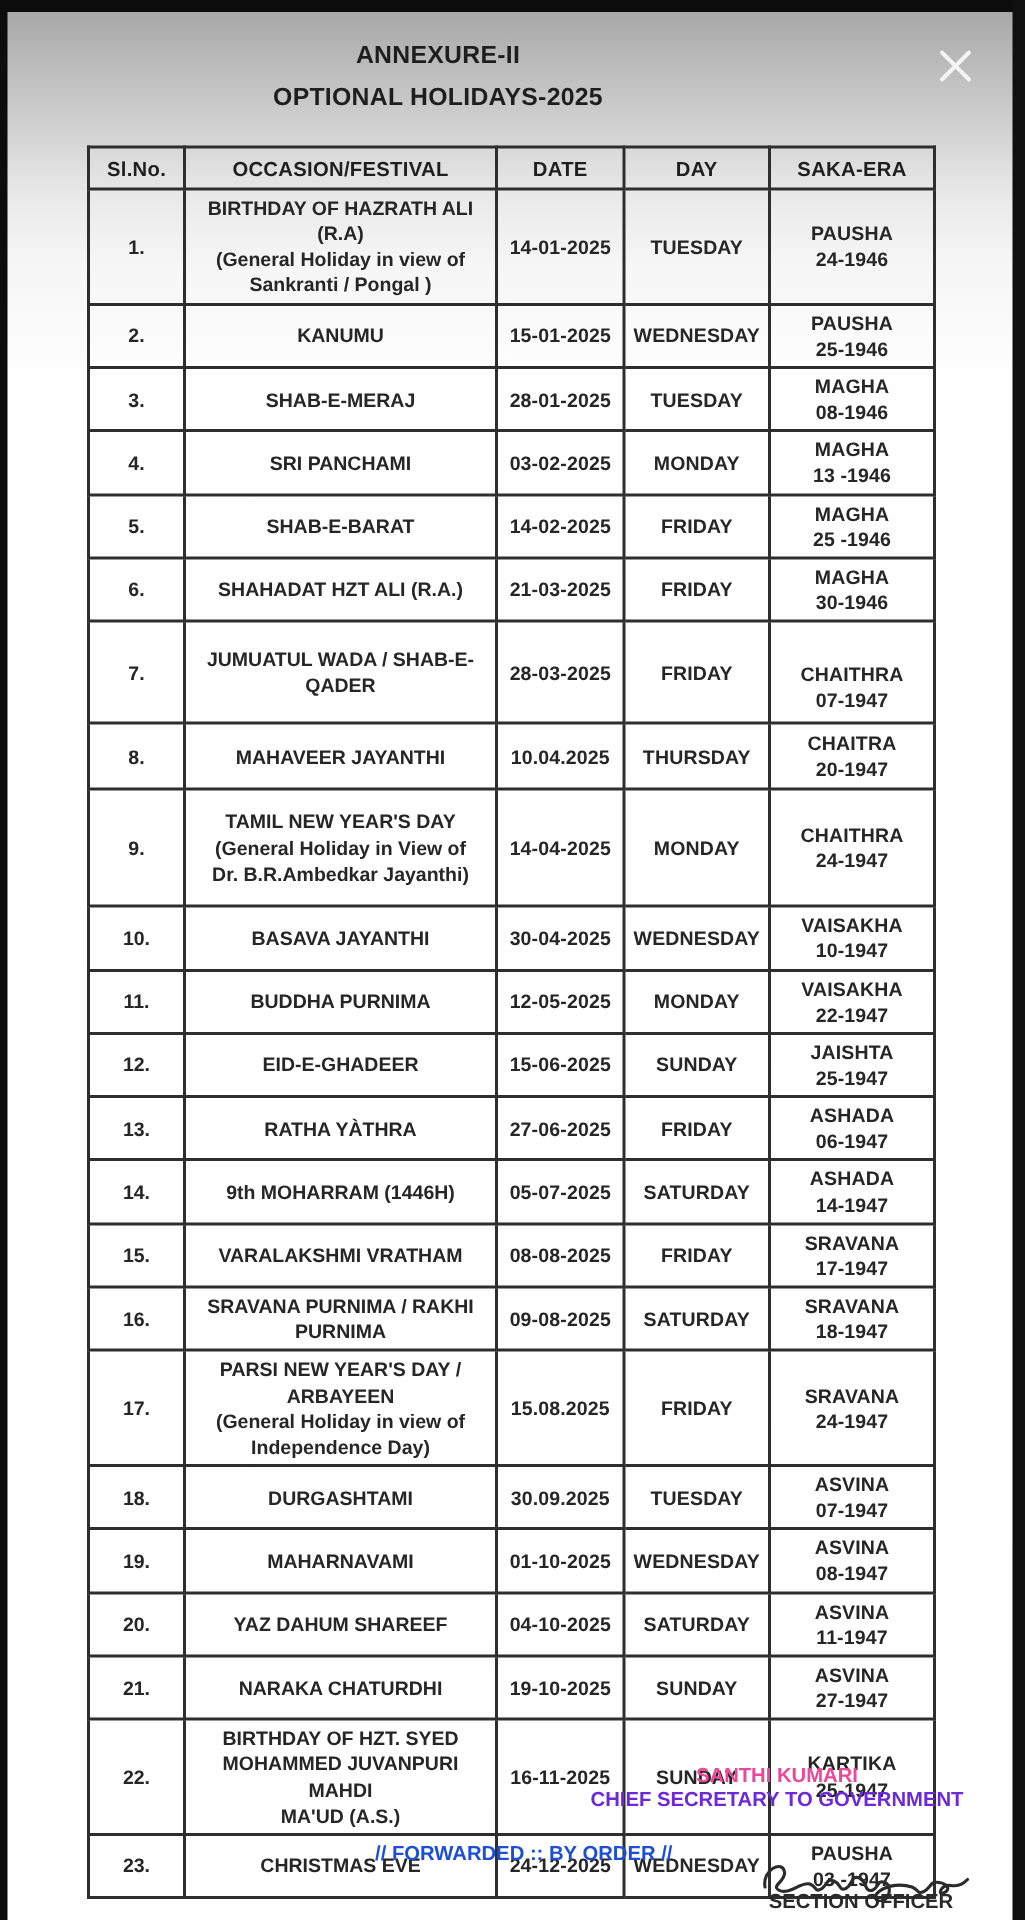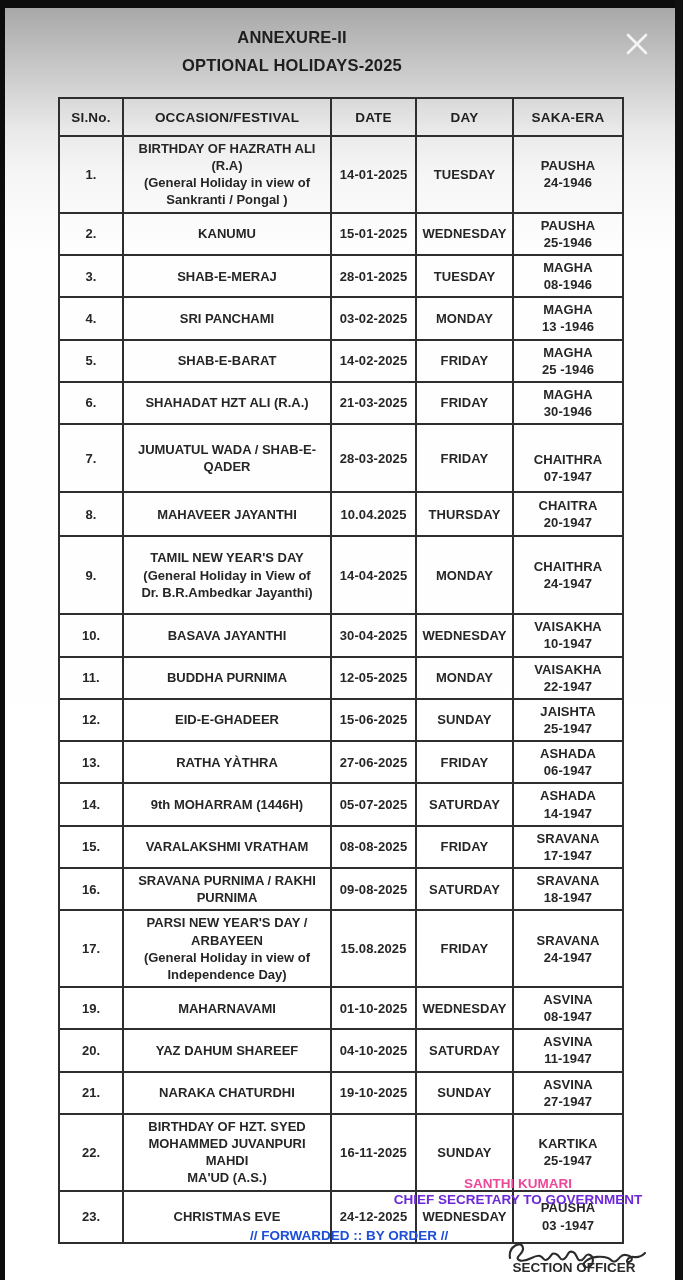--- a/index.html
+++ b/index.html
@@ -39,21 +39,21 @@
 
   table.holidays {
     position: absolute; left: 58px; top: 97px;
     width: 564px; table-layout: fixed; border-collapse: collapse;
   }
   table.holidays th, table.holidays td {
     border: 2px solid #2e2e2e;
     text-align: center; vertical-align: middle;
   }
   table.holidays th {
-    height: 38px; font-size: 13.5px; font-weight: 700;
+    height: 28px; font-size: 13.5px; font-weight: 700;
     letter-spacing: 0.2px; color: #1f1f1f;
   }
   table.holidays td {
     font-size: 13px; font-weight: 600; line-height: 1.32;
     white-space: pre-line; padding: 3px 4px; color: #262626;
   }
   td.col-occasion { padding: 3px 8px; }
   td.col-saka, td.col-date, td.col-day { letter-spacing: 0.1px; }
 
   
@@ -280,20 +280,28 @@
         <td class="col-occasion">PARSI NEW YEAR'S DAY /
 ARBAYEEN
 (General Holiday in view of
 Independence Day)</td>
         <td class="col-date">15.08.2025</td>
         <td class="col-day">FRIDAY</td>
         <td class="col-saka">SRAVANA
 24-1947</td>
       </tr>
       <tr>
+        <td class="col-sl">18.</td>
+        <td class="col-occasion">DURGASHTAMI</td>
+        <td class="col-date">30.09.2025</td>
+        <td class="col-day">TUESDAY</td>
+        <td class="col-saka">ASVINA
+07-1947</td>
+      </tr>
+      <tr>
         <td class="col-sl">19.</td>
         <td class="col-occasion">MAHARNAVAMI</td>
         <td class="col-date">01-10-2025</td>
         <td class="col-day">WEDNESDAY</td>
         <td class="col-saka">ASVINA
 08-1947</td>
       </tr>
       <tr>
         <td class="col-sl">20.</td>
         <td class="col-occasion">YAZ DAHUM SHAREEF</td>

